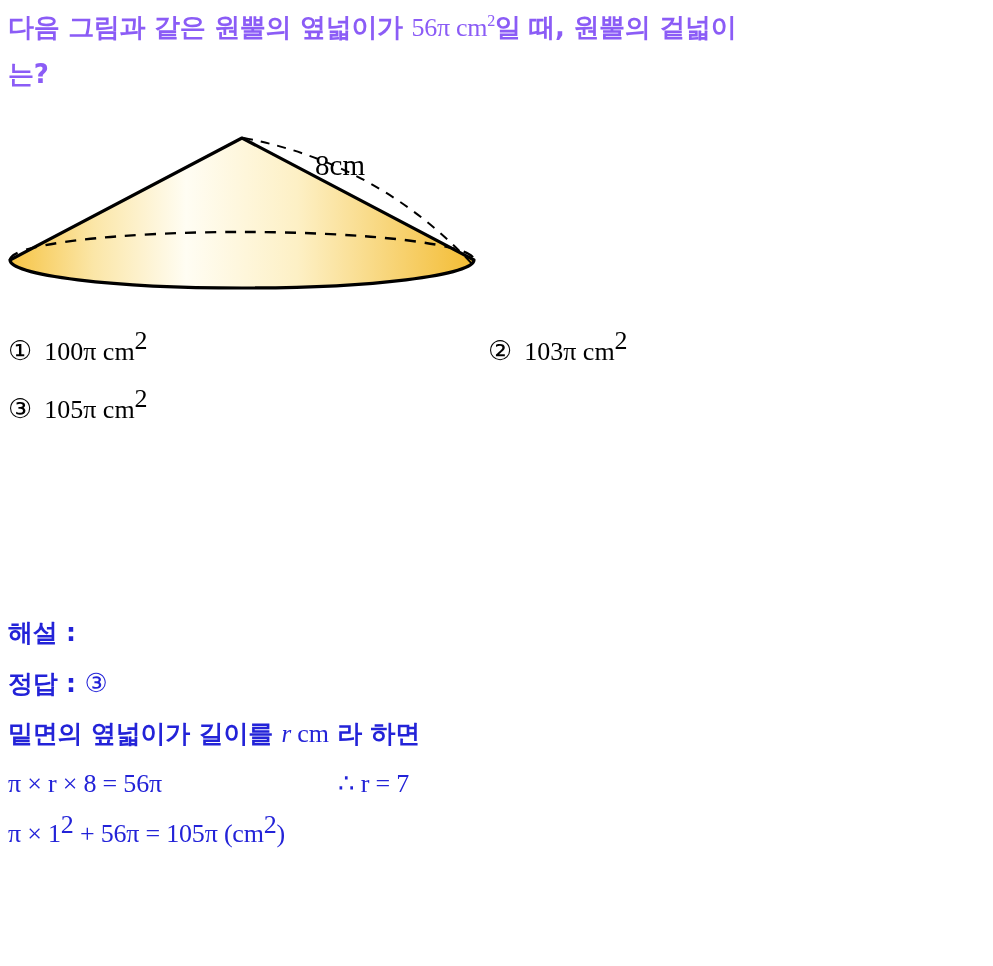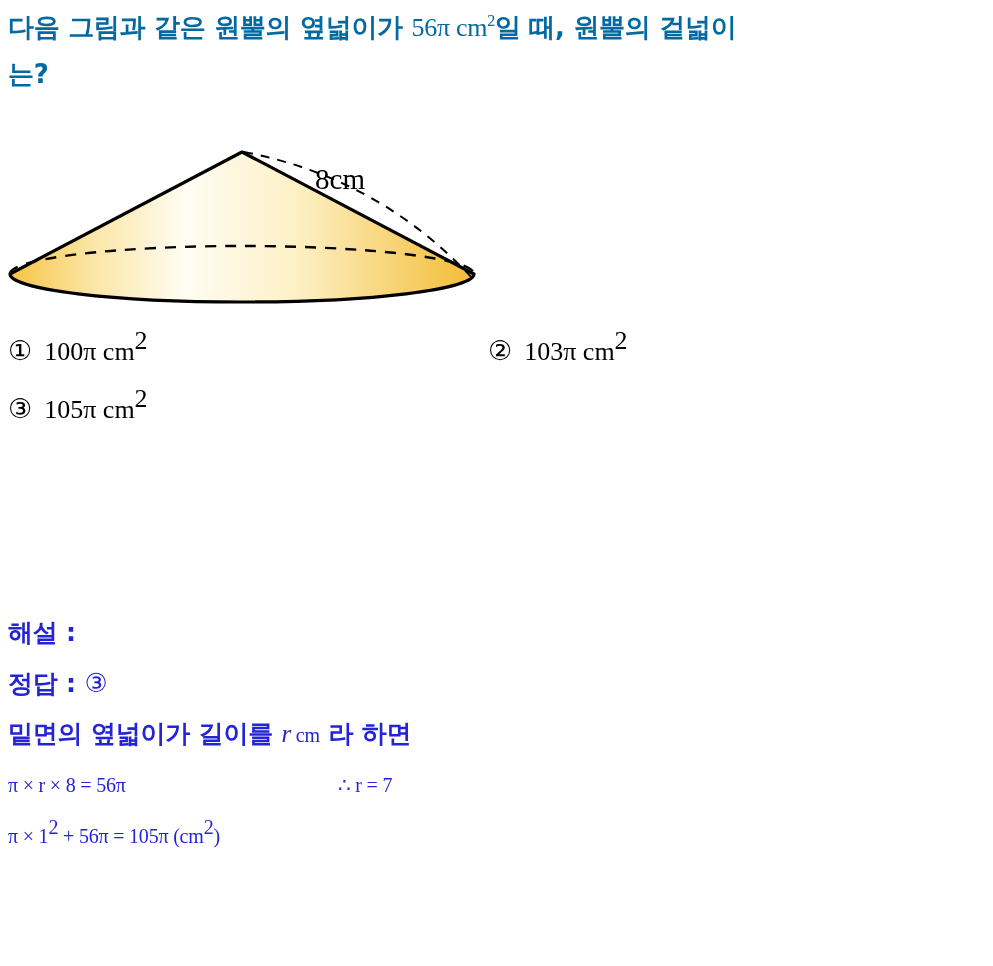--- a/index.html
+++ b/index.html
@@ -25,21 +25,21 @@
   
   .question {
     position: absolute;
     left: 8px;
     top: 4px;
     width: 980px;
     font-family: "DejaVu Sans", sans-serif;
     font-weight: bold;
     font-size: 26px;
     line-height: 46px;
-    color: #0369a1;
+    color: #8b5cf6;
     letter-spacing: -0.3px;
   }
   .math {
     font-family: "Liberation Serif", serif;
     font-weight: normal;
     font-style: normal;
   }
   .mi {
     font-family: "Liberation Serif", serif;
     font-style: italic;
@@ -48,21 +48,21 @@
   sup {
     font-size: 0.62em;
     vertical-align: super;
     line-height: 0;
   }
 
   
   .figure {
     position: absolute;
     left: 0px;
-    top: 132px;
+    top: 118px;
     width: 520px;
     height: 200px;
   }
 
   
   .choices {
     position: absolute;
     left: 8px;
     top: 330px;
     width: 960px;
@@ -103,21 +103,21 @@
     line-height: 50px;
     color: #2323d8;
     white-space: nowrap;
     letter-spacing: -0.2px;
   }
   .sol-line .math,
   .sol-line .mi {
     font-weight: normal;
     color: #2323d8;
   }
-  .sol-line .math { font-size: 20px; font-family: Liberation Serif, serif; }
+  .sol-line .math { font-size: 26px; font-family: Liberation Serif, serif; }
   .ans-circle {
     font-family: "DejaVu Sans", sans-serif;
     font-weight: normal;
     font-size: 26px;
   }
   .eqrow {
     display: flex;
   }
   .eqrow .lhs { width: 330px; }
 </style>

